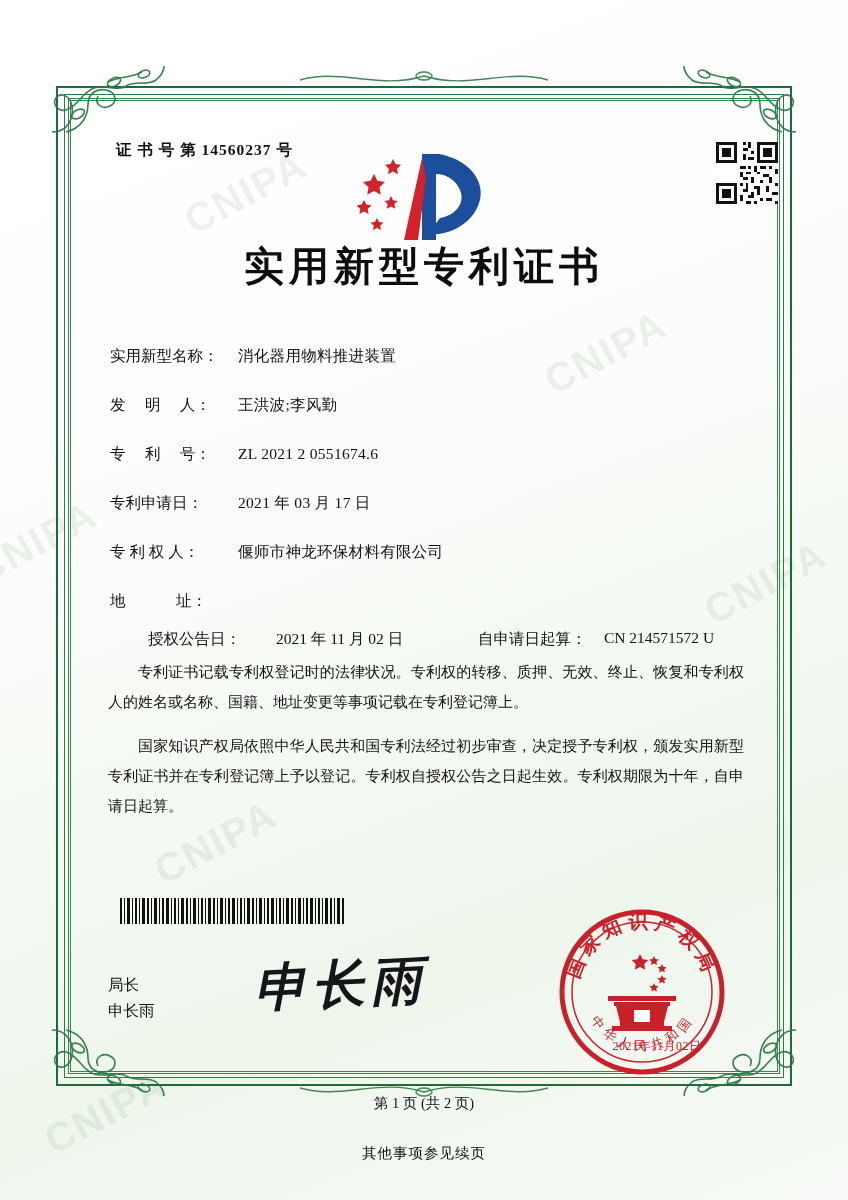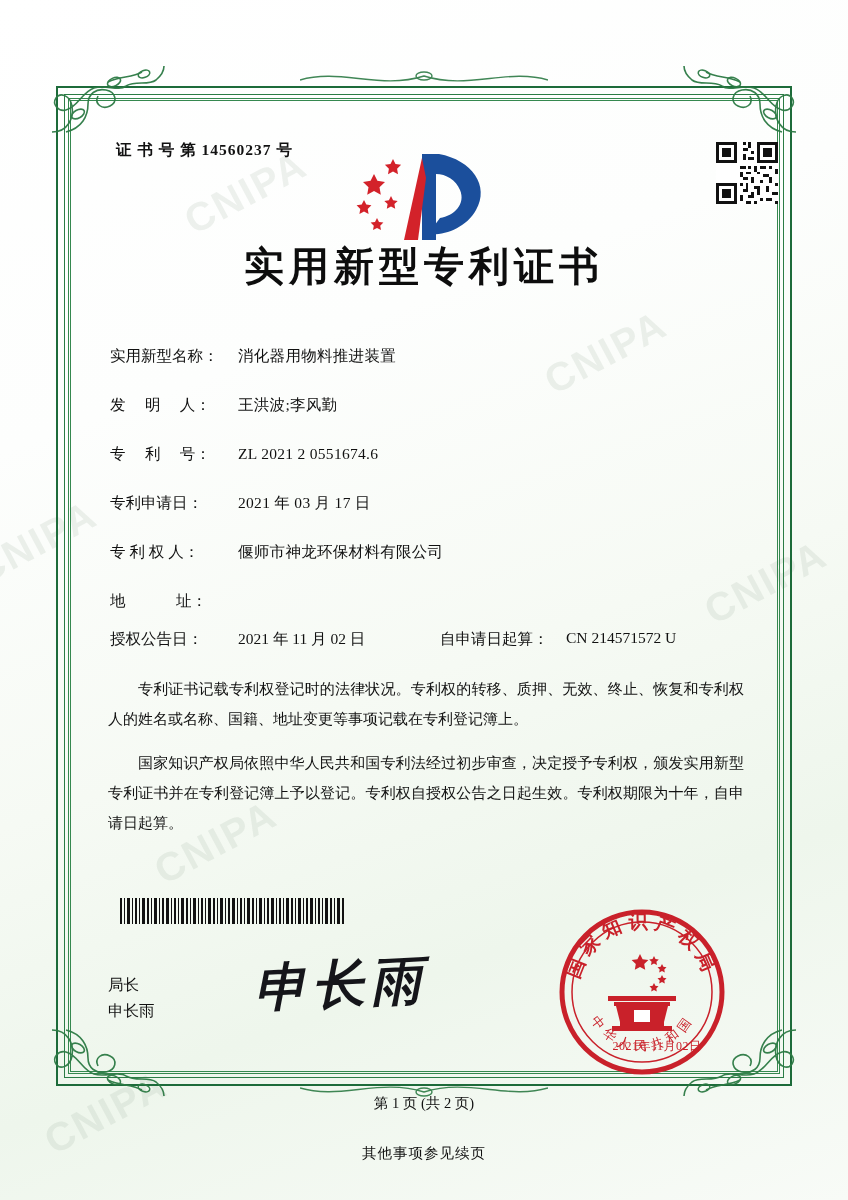--- a/index.html
+++ b/index.html
@@ -148,22 +148,23 @@
   }
   .field .val {
     flex: 1 1 auto;
     letter-spacing: .3px;
   }
   .field.tight { margin-bottom: 17px; }
 
   .two-col {
     display: flex;
     font-size: 15.5px;
-    margin-bottom: 24px;
-    color: #111;
+    margin-bottom: 7px;
+    color: #111;
+    justify-content: center;
   }
   .two-col .left { width: 330px; display: flex; }
   .two-col .left .lab { width: 128px; flex: 0 0 128px; }
   .two-col .right { display: flex; }
   .two-col .right .lab { width: 126px; flex: 0 0 126px; }
 
   .para {
     font-size: 15px;
     line-height: 30px;
     text-indent: 2em;

